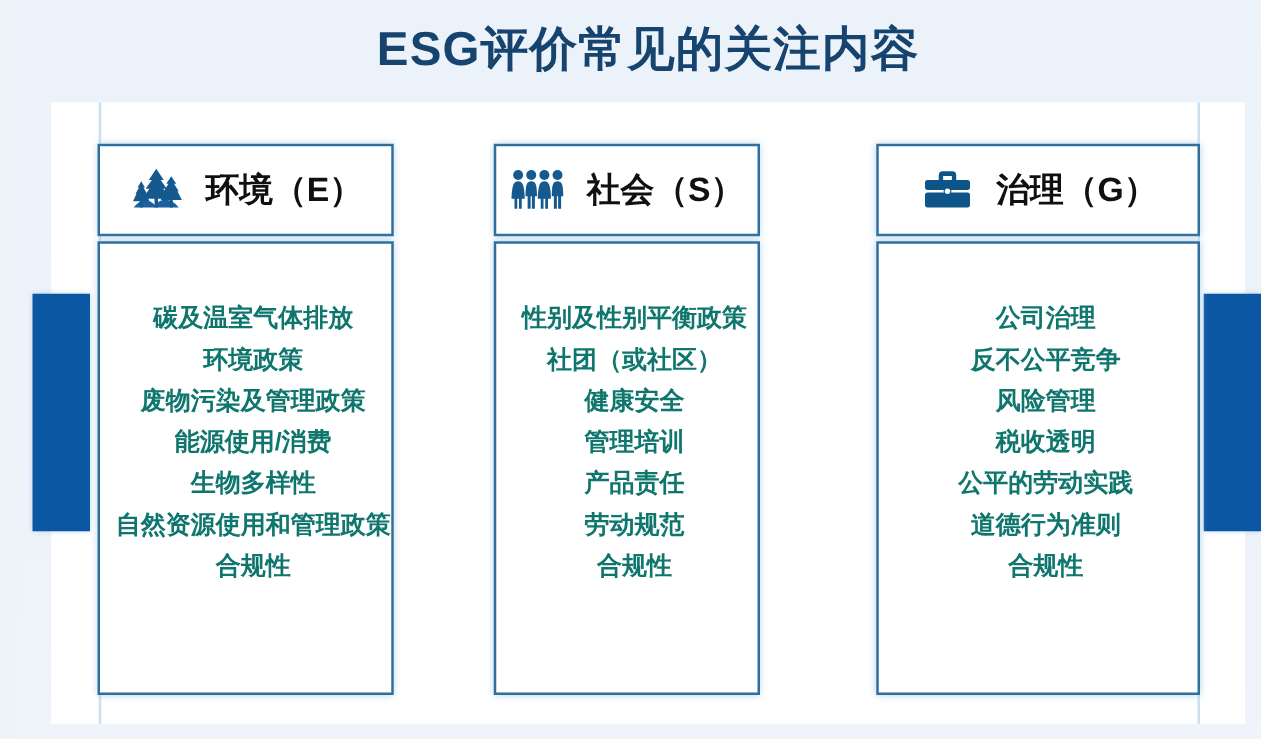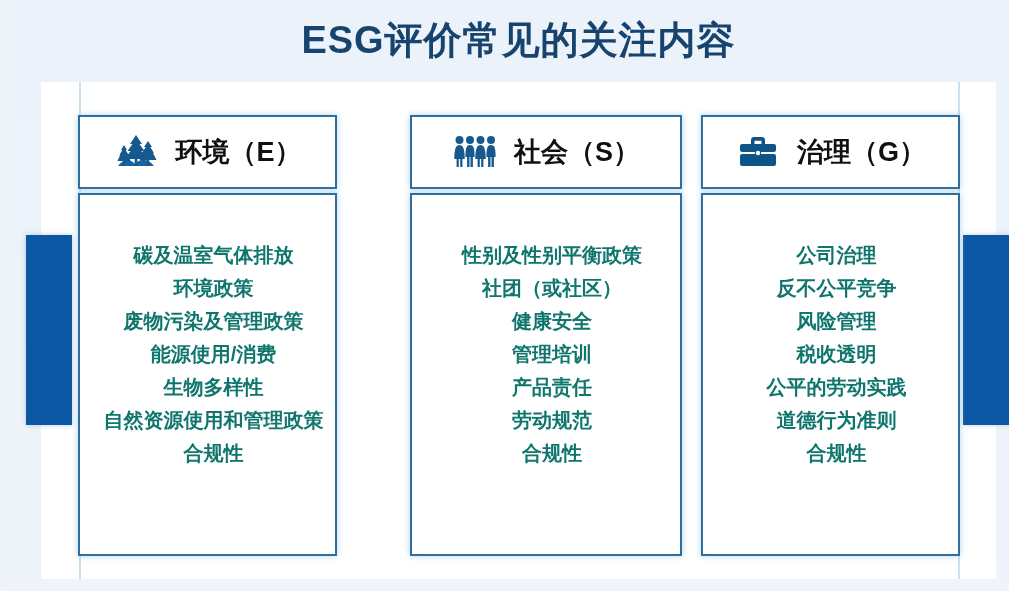--- a/index.html
+++ b/index.html
@@ -69,24 +69,24 @@
     background: #0b57a4;
     box-shadow: 0 0 5px rgba(120,170,210,0.55);
   }
   .side-bar.left  { left: 12px; }
   .side-bar.right { left: 949px; }
 
   
   .column {
     position: absolute;
     top: 115px;
-    width: 259px;
+    width: 237px;
   }
   #col-e { left: 64px;  }
-  #col-s { left: 396px; width: 272px; }
+  #col-s { left: 381px; width: 213px; }
   #col-g { left: 687px; width: 259px; }
 
   .cat-header {
     height: 74px;
     box-sizing: border-box;
     border: 2px solid #2e6f9e;
     background: #ffffff;
     display: flex;
     align-items: center;
     justify-content: center;

